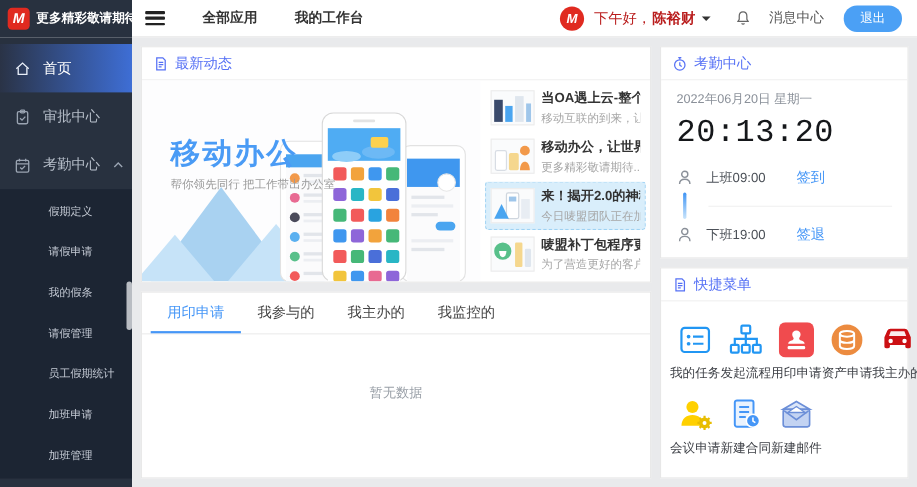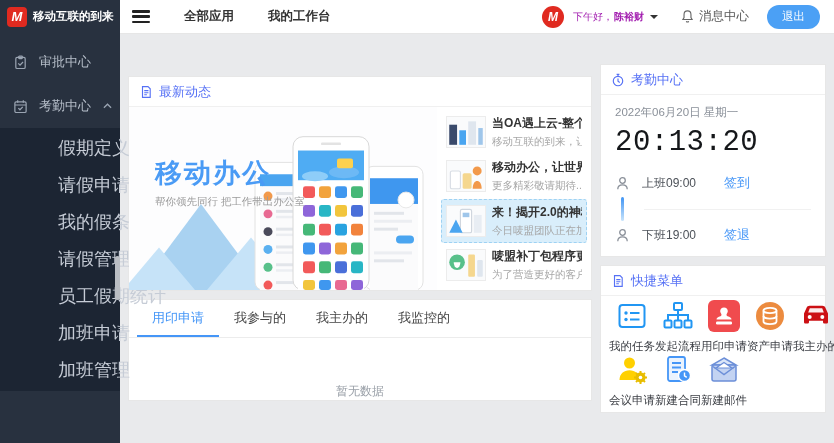--- a/index.html
+++ b/index.html
@@ -11,43 +11,43 @@
   .topbar { height:34px; display:flex; align-items:center; background:#fff; border-bottom:1px solid #e6e6e6; flex-shrink:0; }
   .brand { width:120px; height:34px; background:var(--sidebar-dark,#28313f); display:flex; align-items:center; gap:6px; padding:0 7px; flex-shrink:0; cursor:pointer; }
   .logo { width:20px; height:20px; border-radius:4px; background:var(--brand-red,#e02a20); color:#fff; font-weight:bold; font-style:italic; font-size:13px; display:flex; align-items:center; justify-content:center; flex-shrink:0; }
   .brand-title { color:#fff; font-size:11.5px; font-weight:bold; white-space:nowrap; }
   .hamburger { width:18px; height:13px; display:flex; flex-direction:column; justify-content:space-between; margin-left:12px; cursor:pointer; }
   .hamburger i { display:block; height:2.5px; background:#222; border-radius:1px; }
   .topnav { display:flex; gap:34px; margin-left:34px; }
   .topnav a { font-size:12.5px; color:#333; font-weight:bold; text-decoration:none; cursor:pointer; }
   .topbar-right { margin-left:auto; display:flex; align-items:center; padding-right:14px; }
   .avatar { width:22px; height:22px; border-radius:50%; background:var(--brand-red,#e02a20); color:#fff; font-weight:bold; font-style:italic; font-size:12px; display:flex; align-items:center; justify-content:center; cursor:pointer; }
-  .greeting { font-size:10px; color:#a21caf; margin-left:9px; cursor:pointer; }
+  .greeting { font-size:13px; color:#b91c1c; margin-left:9px; cursor:pointer; }
   .greeting b { margin-left:1px; }
   .caret { width:0; height:0; border:4.5px solid transparent; border-top-color:#333; margin:5px 0 0 6px; cursor:pointer; }
   .bell { display:flex; align-items:center; margin-left:22px; cursor:pointer; }
   .bell svg { width:15px; height:15px; stroke:#666; fill:none; stroke-width:1.2; }
-  .msg { font-size:12.5px; color:#555; margin-left:4px; cursor:pointer; }
+  .msg { font-size:12.5px; color:#555; margin-left:16px; cursor:pointer; }
   .logout { background:#4ba0f5; color:#fff; border:none; border-radius:12px; font-size:11.5px; padding:4.5px 15px; margin-left:18px; cursor:pointer; font-family:inherit; }
 
   
   .body { display:flex; flex:1; min-height:0; }
   .sidebar { width:120px; background:var(--sidebar-dark,#28313f); flex-shrink:0; position:relative; padding-top:6px; }
   .side-item { height:44px; display:flex; align-items:center; gap:11px; padding:0 8px 0 13px; color:#b7bfca; font-size:13px; cursor:pointer; }
   .side-item .sicon { display:flex; }
   .side-item svg { width:15px; height:15px; stroke:#9aa4b2; fill:none; stroke-width:1.3; }
   .side-item.active { background:linear-gradient(90deg,#2a3346 0%,#3e6ed5 100%); color:#fff; }
   .side-item.active svg { stroke:#e8eef8; }
   .chev { margin-left:auto; display:flex; }
   .chev svg { width:9px; height:6px; stroke:#9aa4b2; fill:none; stroke-width:1.4; }
   .submenu { background:var(--submenu-dark,#1c2533); padding:2px 0; }
-  .sub-item { height:37px; line-height:37px; padding-left:44px; font-size:18px; color:#c6ccd6; cursor:pointer; white-space:nowrap;margin-left:14px; }
+  .sub-item { height:37px; line-height:37px; padding-left:44px; font-size:10px; color:#c6ccd6; cursor:pointer; white-space:nowrap; }
   .side-scroll { position:absolute; right:0; top:222px; width:5px; height:44px; background:#b9bdc3; border-radius:3px; cursor:pointer; }
 
-  .main { flex:1; background:var(--page-bg,#e9eaec); padding:8px; display:flex; gap:8px; min-width:0;align-items:center; }
+  .main { flex:1; background:var(--page-bg,#e9eaec); padding:8px; display:flex; gap:8px; min-width:0; }
   .col-left { width:464px; display:flex; flex-direction:column; gap:8px; flex-shrink:0; }
   .col-right { flex:1; display:flex; flex-direction:column; gap:8px; min-width:0; }
   .panel { background:#fff; border:1px solid #e7e7e7; }
   .panel-head { height:30px; display:flex; align-items:center; gap:6px; padding:0 10px; border-bottom:1px solid #f0f0f0; color:var(--header-blue,#5671f5); font-size:13px; flex-shrink:0; }
   .panel-head svg { width:14px; height:14px; stroke:var(--header-blue,#5671f5); fill:none; stroke-width:1.3; }
 
   
   .news-panel { height:215px; display:flex; flex-direction:column; }
   .news-body { flex:1; display:flex; min-height:0; }
   .banner { width:308px; position:relative; overflow:hidden; flex-shrink:0; cursor:pointer; }
@@ -89,21 +89,21 @@
   .qlabel { font-size:11.5px; color:#3c3f45; white-space:nowrap; }
 </style>
 </head>
 <body>
 
 <div class="page">
 
   <header class="topbar">
     <div class="brand">
       <div class="logo">M</div>
-      <div class="brand-title">移动互联的到来</div>
+      <div class="brand-title">更多精彩敬请期待</div>
     </div>
     <div class="hamburger">
         <i></i>
         <i></i>
         <i></i>
       </div>
     <nav class="topnav">
       <a>全部应用</a>
       <a>我的工作台</a>
     </nav>
@@ -118,20 +118,29 @@
           </svg>
       </span>
       <a class="msg">消息中心</a>
       <button class="logout">退出</button>
     </div>
   </header>
 
   <div class="body">
 
     <aside class="sidebar">
+      <div class="side-item active">
+        <span class="sicon">
+          <svg viewBox="0 0 16 16">
+              <path d="M2 8 L8 2.5 L14 8"></path>
+              <path d="M3.8 7 V13.5 H12.2 V7"></path>
+            </svg>
+        </span>
+        <span>首页</span>
+      </div>
       <div class="side-item">
         <span class="sicon">
           <svg viewBox="0 0 16 16">
               <rect x="3" y="2.6" width="10" height="11.8" rx="1.4"></rect>
               <rect x="6" y="1.2" width="4" height="2.6" rx="0.8"></rect>
               <path d="M5.6 9 l1.9 1.9 l3.2-3.4"></path>
             </svg>
         </span>
         <span>审批中心</span>
       </div>

